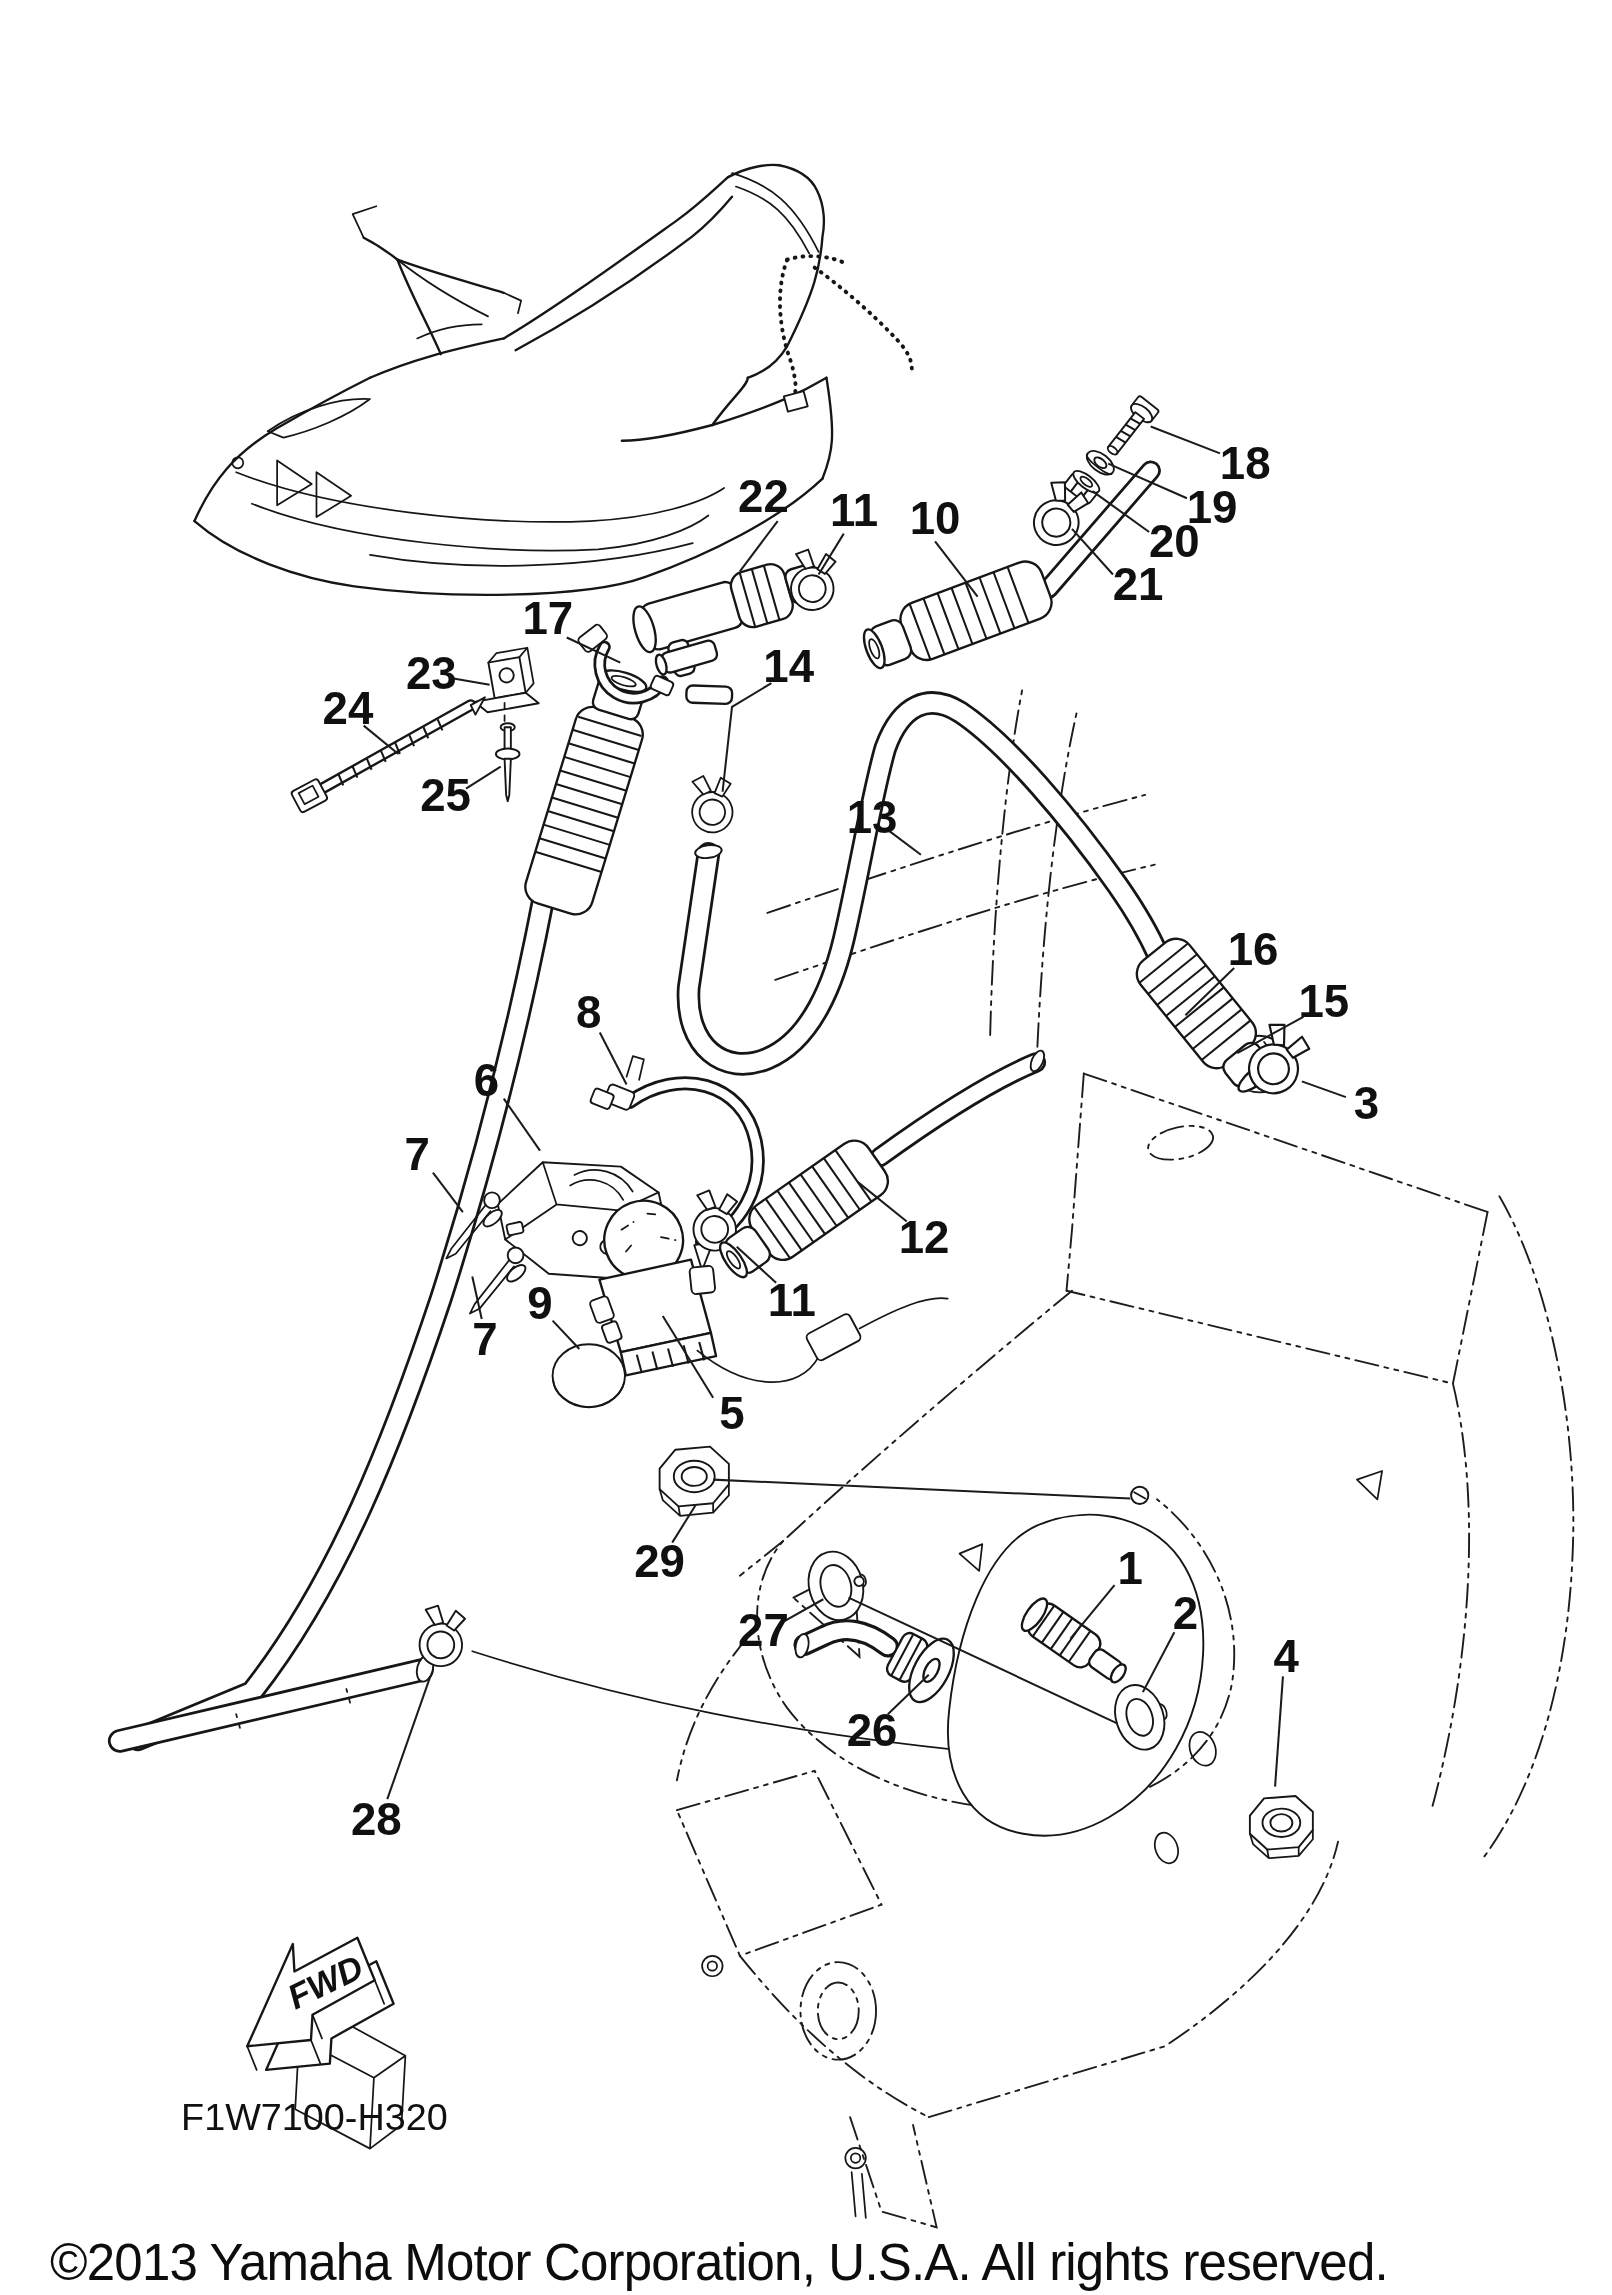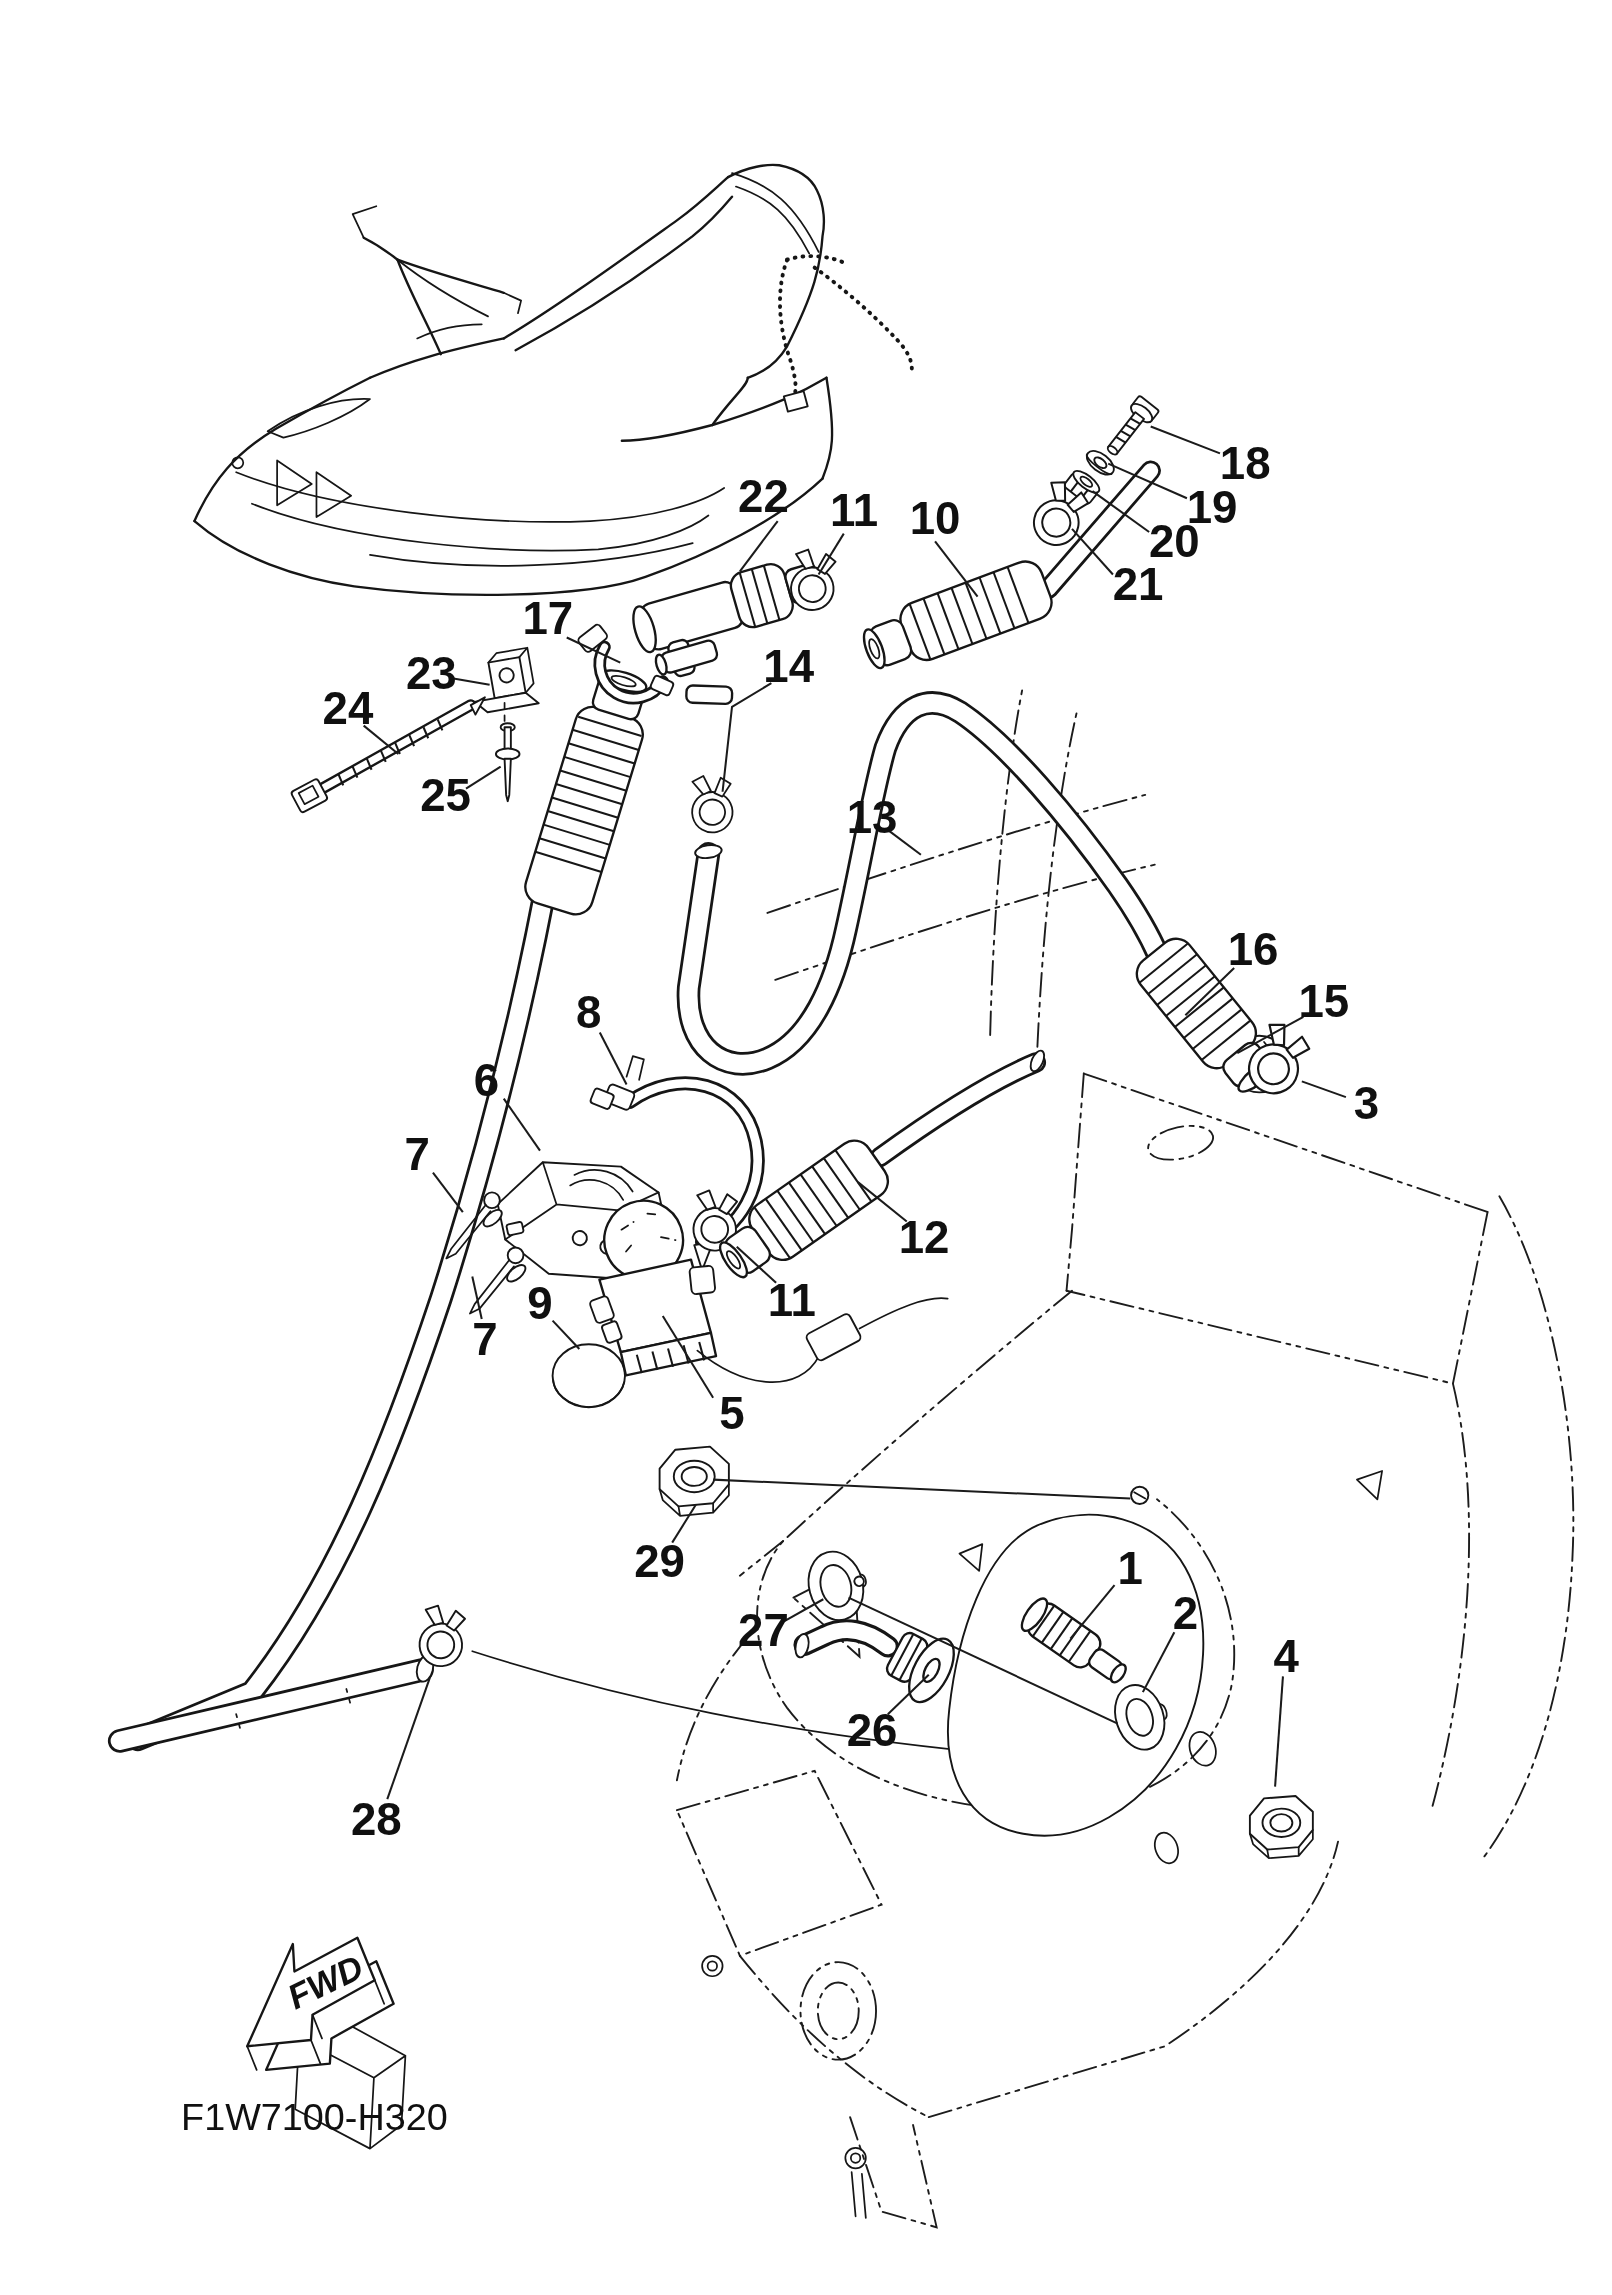--- a/index.html
+++ b/index.html
@@ -461,14 +461,15 @@
         <text x="478" y="2332" class="callout">28</text>
         <polyline points="1416,2014 1360,2082" class="leader"></polyline>
         <text x="1436" y="2012" class="callout">1</text>
         <polyline points="1492,2074 1452,2150" class="leader"></polyline>
         <text x="1506" y="2070" class="callout">2</text>
         <polyline points="1630,2130 1620,2270" class="leader"></polyline>
         <text x="1634" y="2124" class="callout">4</text>
       </g>
 </svg>
 
+<div class="copyright">©2013 Yamaha Motor Corporation, U.S.A. All rights reserved.</div>
 </div>
 
 
 </body></html>

